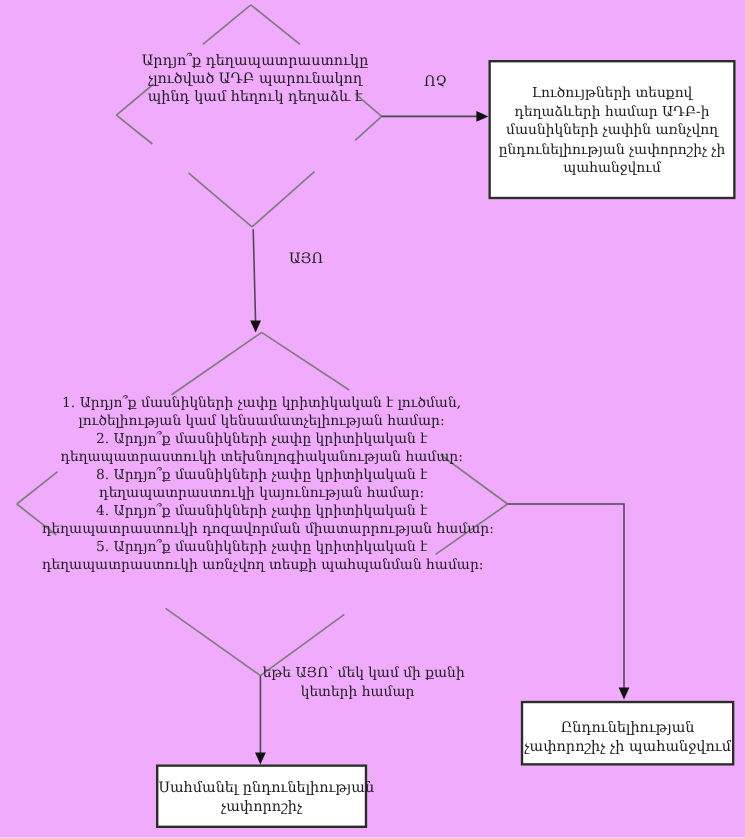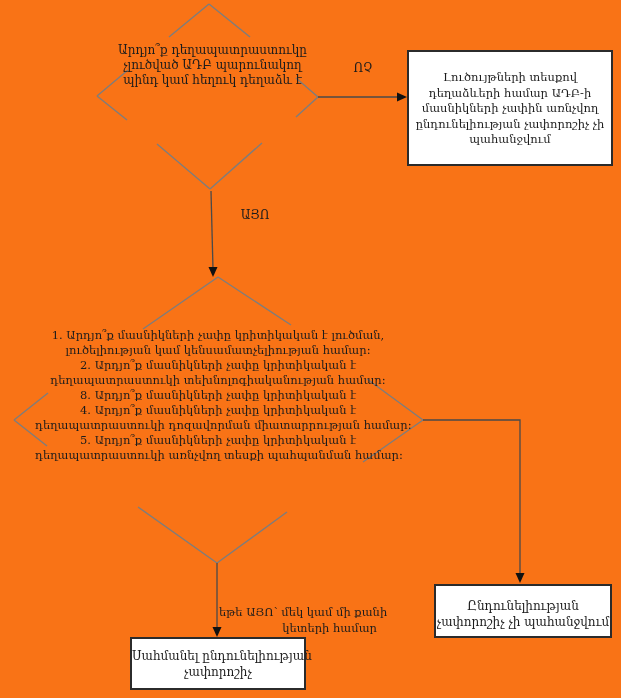--- a/index.html
+++ b/index.html
@@ -1,40 +1,40 @@
 <!DOCTYPE html>
 <html><head>
 <meta charset="utf-8">
 <style>
   html, body { margin: 0; padding: 0; background: #ffffff; }
   .canvas {
     position: relative;
     width: 621px;
     height: 698px;
-    background: #f97316;
+    background: #f0abfc;
     font-family: "DejaVu Serif", "DejaVu Sans", serif;
     color: #1c1c1c;
     overflow: hidden;
     text-decoration: underline;
   }
   svg.connectors {
     position: absolute;
     left: 0; top: 0;
     width: 621px; height: 698px;
   }
   .txt { position: absolute; text-align: center; }
   .line { white-space: nowrap; }
 
   .d1-text { left: 105px; top: 43px; width: 215px; font-size: 12px; line-height: 15px; }
   .d2-text { left: 35px; top: 328px; width: 366px; font-size: 11.5px; line-height: 15px; }
 
   .lbl-no  { left: 330px; top: 61px;  width: 66px;  font-size: 12px; }
   .lbl-yes { left: 226px; top: 208px; width: 58px;  font-size: 12px; }
   .lbl-ifno  { left: 416px; top: 378px; width: 158px; font-size: 11.5px; }
-  .lbl-ifyes { left: 219px; top: 604px; width: 158px; font-size: 11.5px; line-height: 16px; text-align: right; }
+  .lbl-ifyes { left: 219px; top: 552px; width: 158px; font-size: 11.5px; line-height: 16px; }
 
   .obox {
     position: absolute;
     border: 2px solid #2b2b2b;
     background: #ffffff;
     box-sizing: border-box;
     text-align: center;
   }
   .box-right        { left: 407px; top: 50px;  width: 206px; height: 116px; font-size: 11.5px; line-height: 15.5px; padding-top: 18px; }
   .box-bottom-right { left: 434px; top: 584px; width: 178px; height: 54px; font-size: 12px;   line-height: 16px;   padding-top: 12px; }
@@ -110,20 +110,21 @@
     <div class="line">ընդունելիության չափորոշիչ չի</div>
     <div class="line">պահանջվում</div>
   </div>
 
   <div class="txt d2-text">
     <div class="line">1. Արդյո՞ք մասնիկների չափը կրիտիկական է լուծման,</div>
     <div class="line">լուծելիության կամ կենսամատչելիության համար:</div>
     <div class="line">2. Արդյո՞ք մասնիկների չափը կրիտիկական է</div>
     <div class="line">դեղապատրաստուկի տեխնոլոգիականության համար:</div>
     <div class="line">8. Արդյո՞ք մասնիկների չափը կրիտիկական է</div>
+    <div class="line">դեղապատրաստուկի կայունության համար:</div>
     <div class="line">4. Արդյո՞ք մասնիկների չափը կրիտիկական է</div>
     <div class="line">դեղապատրաստուկի դոզավորման միատարրության համար:</div>
     <div class="line">5. Արդյո՞ք մասնիկների չափը կրիտիկական է</div>
     <div class="line">դեղապատրաստուկի առնչվող տեսքի պահպանման համար:</div>
   </div>
 
   <div class="obox box-bottom-right">
     <div class="line">Ընդունելիության</div>
     <div class="line">չափորոշիչ չի պահանջվում</div>
   </div>

